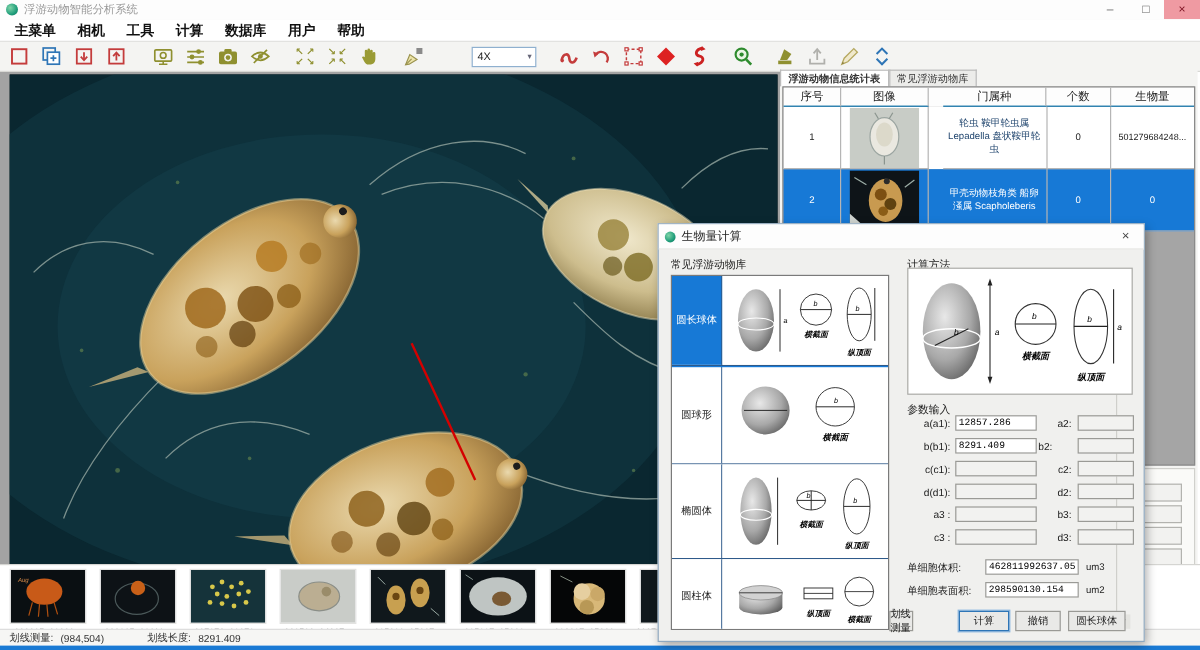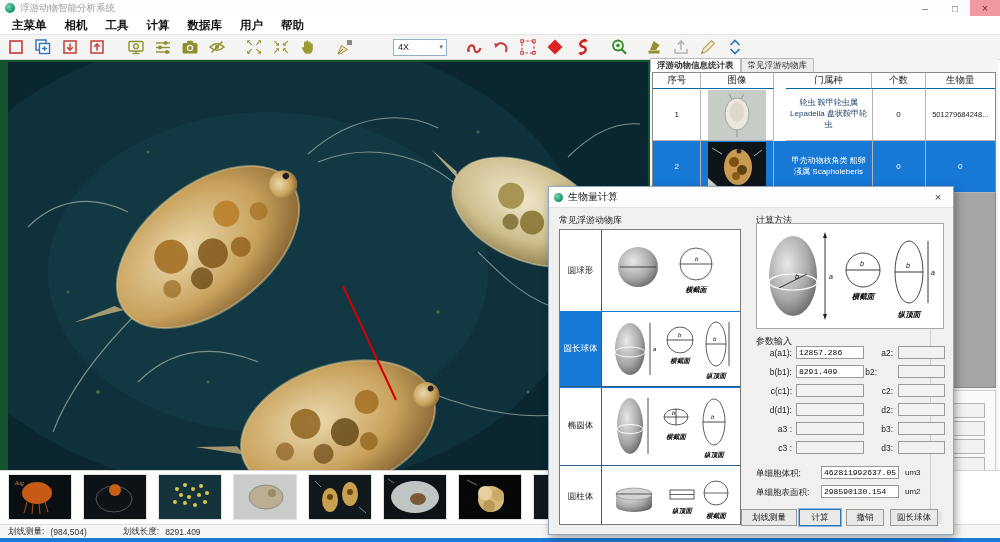--- a/index.html
+++ b/index.html
@@ -17,21 +17,21 @@
   #menubar{position:absolute;left:0;top:16px;width:1000px;height:18px;background:#fff;display:flex;align-items:center;gap:18px;padding-left:12px;box-sizing:border-box;}
   .menu-item{font-size:11.5px;font-weight:700;color:#111;cursor:default;}
   
   #toolbar{position:absolute;left:0;top:34px;width:1000px;height:26px;background:#f4f4f2;border-top:1px solid #e2e2e0;border-bottom:1px solid #d8d8d4;display:flex;align-items:center;gap:7px;padding-left:6px;box-sizing:border-box;}
   .ticon{width:20px;height:20px;display:flex;align-items:center;justify-content:center;}
   .ticon svg{display:block;}
   .arr4{display:grid;grid-template-columns:9px 9px;font-size:8.5px;line-height:8px;color:#8f9030;font-weight:700;text-align:center;}
   #zoom-combo{width:54px;height:17px;border:1px solid #8fb0cf;background:#fff;display:flex;align-items:center;font-size:9px;padding-left:4px;box-sizing:border-box;color:#222;margin-left:31px;}
   #zoom-combo .caret{margin-left:auto;color:#667;font-size:7px;padding-right:3px;}
   
-  #content{position:absolute;left:0;top:60px;width:970px;height:410px;background:#14532d;}
+  #content{position:absolute;left:0;top:60px;width:970px;height:410px;background:#a3a3a3;}
   #photo-wrap{position:absolute;left:8px;top:2px;width:640px;height:408px;background:#04141a;}
   
   #right-panel{position:absolute;left:650px;top:58px;width:348px;height:480px;background:#f4f4f2;}
   .tabs{position:absolute;left:0;top:0;height:14px;display:flex;font-size:8.5px;}
   .tab{padding:1px 6px;border:1px solid #bbb;border-bottom:none;background:#ececea;color:#333;}
   .tab.active{background:#fff;font-weight:700;}
   #ptable{position:absolute;left:2px;top:14px;width:344px;height:316px;background:#a5a5a5;border:1px solid #8a8a8a;box-sizing:border-box;}
   .trow{display:flex;width:100%;box-sizing:border-box;}
   .tcell{border-right:1px solid #b5b5b5;border-bottom:1px solid #b5b5b5;display:flex;align-items:center;justify-content:center;box-sizing:border-box;text-align:center;}
   .c0{width:50px;} .c1{width:75px;} .c2{width:90px;margin-left:12px;} .c3{width:55px;} .c4{width:72px;border-right:none;}
@@ -518,57 +518,57 @@
   <div id="dialog">
     <div id="dlg-titlebar">
       <span id="dlg-icon"></span>
       <span id="dlg-title">生物量计算</span>
       <span id="dlg-close">×</span>
     </div>
 
     <span class="grp-label" style="left:10px;top:27px">常见浮游动物库</span>
 
     <div id="shape-list">
+      <div class="shape-row sel" style="height:74px">
+        <div class="shape-label">圆长球体</div>
+        <div class="shape-diagram">
+          <svg width="126" height="70" viewBox="0 0 126 70">
+            <ellipse cx="22" cy="35" rx="15" ry="26" fill="url(#sph)"></ellipse>
+            <ellipse cx="22" cy="38" rx="15" ry="5" fill="none" stroke="#fff" stroke-width="0.9"></ellipse>
+            <line x1="42" y1="9" x2="42" y2="61" stroke="#222" stroke-width="0.8"></line>
+            <text x="45" y="37" font-size="6" font-style="italic">a</text>
+            <circle cx="72" cy="26" r="13" fill="none" stroke="#333" stroke-width="0.8"></circle>
+            <line x1="59" y1="26" x2="85" y2="26" stroke="#222" stroke-width="0.8"></line>
+            <text x="70" y="23" font-size="6" font-style="italic">b</text>
+            <text x="72" y="49" font-size="6.5" font-style="italic" font-weight="bold" text-anchor="middle">横截面</text>
+            <ellipse cx="108" cy="30" rx="10" ry="22" fill="none" stroke="#333" stroke-width="0.8"></ellipse>
+            <line x1="98" y1="30" x2="118" y2="30" stroke="#222" stroke-width="0.8"></line>
+            <line x1="121" y1="8" x2="121" y2="52" stroke="#222" stroke-width="0.8"></line>
+            <text x="105" y="27" font-size="6" font-style="italic">b</text>
+            <text x="108" y="64" font-size="6.5" font-style="italic" font-weight="bold" text-anchor="middle">纵顶面</text>
+          </svg>
+        </div>
+      </div>
       <div class="shape-row" style="height:81px">
         <div class="shape-label">圆球形</div>
         <div class="shape-diagram">
           <svg width="126" height="74" viewBox="0 0 126 74">
             <defs>
                 <radialGradient id="sph" cx="38%" cy="35%" r="75%">
                   <stop offset="0" stop-color="#e8e8e8"></stop>
                   <stop offset="0.6" stop-color="#a8a8a8"></stop>
                   <stop offset="1" stop-color="#5e5e5e"></stop>
                 </radialGradient>
               </defs>
             <circle cx="30" cy="33" r="20" fill="url(#sph)"></circle>
             <line x1="12" y1="33" x2="48" y2="33" stroke="#222" stroke-width="0.8"></line>
             <circle cx="88" cy="30" r="16" fill="none" stroke="#333" stroke-width="0.8"></circle>
             <line x1="72" y1="30" x2="104" y2="30" stroke="#222" stroke-width="0.8"></line>
             <text x="87" y="27" font-size="6" font-style="italic">b</text>
             <text x="88" y="58" font-size="7" font-style="italic" font-weight="bold" text-anchor="middle">横截面</text>
-          </svg>
-        </div>
-      </div>
-      <div class="shape-row sel" style="height:74px">
-        <div class="shape-label">圆长球体</div>
-        <div class="shape-diagram">
-          <svg width="126" height="70" viewBox="0 0 126 70">
-            <ellipse cx="22" cy="35" rx="15" ry="26" fill="url(#sph)"></ellipse>
-            <ellipse cx="22" cy="38" rx="15" ry="5" fill="none" stroke="#fff" stroke-width="0.9"></ellipse>
-            <line x1="42" y1="9" x2="42" y2="61" stroke="#222" stroke-width="0.8"></line>
-            <text x="45" y="37" font-size="6" font-style="italic">a</text>
-            <circle cx="72" cy="26" r="13" fill="none" stroke="#333" stroke-width="0.8"></circle>
-            <line x1="59" y1="26" x2="85" y2="26" stroke="#222" stroke-width="0.8"></line>
-            <text x="70" y="23" font-size="6" font-style="italic">b</text>
-            <text x="72" y="49" font-size="6.5" font-style="italic" font-weight="bold" text-anchor="middle">横截面</text>
-            <ellipse cx="108" cy="30" rx="10" ry="22" fill="none" stroke="#333" stroke-width="0.8"></ellipse>
-            <line x1="98" y1="30" x2="118" y2="30" stroke="#222" stroke-width="0.8"></line>
-            <line x1="121" y1="8" x2="121" y2="52" stroke="#222" stroke-width="0.8"></line>
-            <text x="105" y="27" font-size="6" font-style="italic">b</text>
-            <text x="108" y="64" font-size="6.5" font-style="italic" font-weight="bold" text-anchor="middle">纵顶面</text>
           </svg>
         </div>
       </div>
       <div class="shape-row" style="height:78px">
         <div class="shape-label">椭圆体</div>
         <div class="shape-diagram">
           <svg width="126" height="74" viewBox="0 0 126 74">
             <ellipse cx="22" cy="37" rx="13" ry="28" fill="url(#sph)"></ellipse>
             <ellipse cx="22" cy="40" rx="13" ry="4.5" fill="none" stroke="#fff" stroke-width="0.9"></ellipse>
             <line x1="40" y1="9" x2="40" y2="65" stroke="#222" stroke-width="0.8"></line>
@@ -664,19 +664,19 @@
     <input class="pfield dim" style="left: 349px; top: 254px; width: 47px;" value="">
 
     <span class="plabel" style="left:207px;top:281px;width:62px;text-align:left">单细胞体积:</span>
     <input class="pfield" style="left: 272px; top: 279px; width: 78px;" value="462811992637.059">
     <span class="unit" style="left:356px;top:281px">um3</span>
 
     <span class="plabel" style="left:207px;top:300px;width:62px;text-align:left">单细胞表面积:</span>
     <input class="pfield" style="left: 272px; top: 298px; width: 78px;" value="298590130.154">
     <span class="unit" style="left:356px;top:300px">um2</span>
 
-    <div class="dbtn" style="left:192px;width:56px">划线测量</div>
+    <div class="dbtn" style="left:192px;width:20px">划线测量</div>
     <div class="dbtn focus" style="left:250px;width:42px">计算</div>
     <div class="dbtn" style="left:297px;width:38px">撤销</div>
     <div class="dbtn" style="left:341px;width:48px">圆长球体</div>
   </div>
 
 </div>
 
 </body></html>

